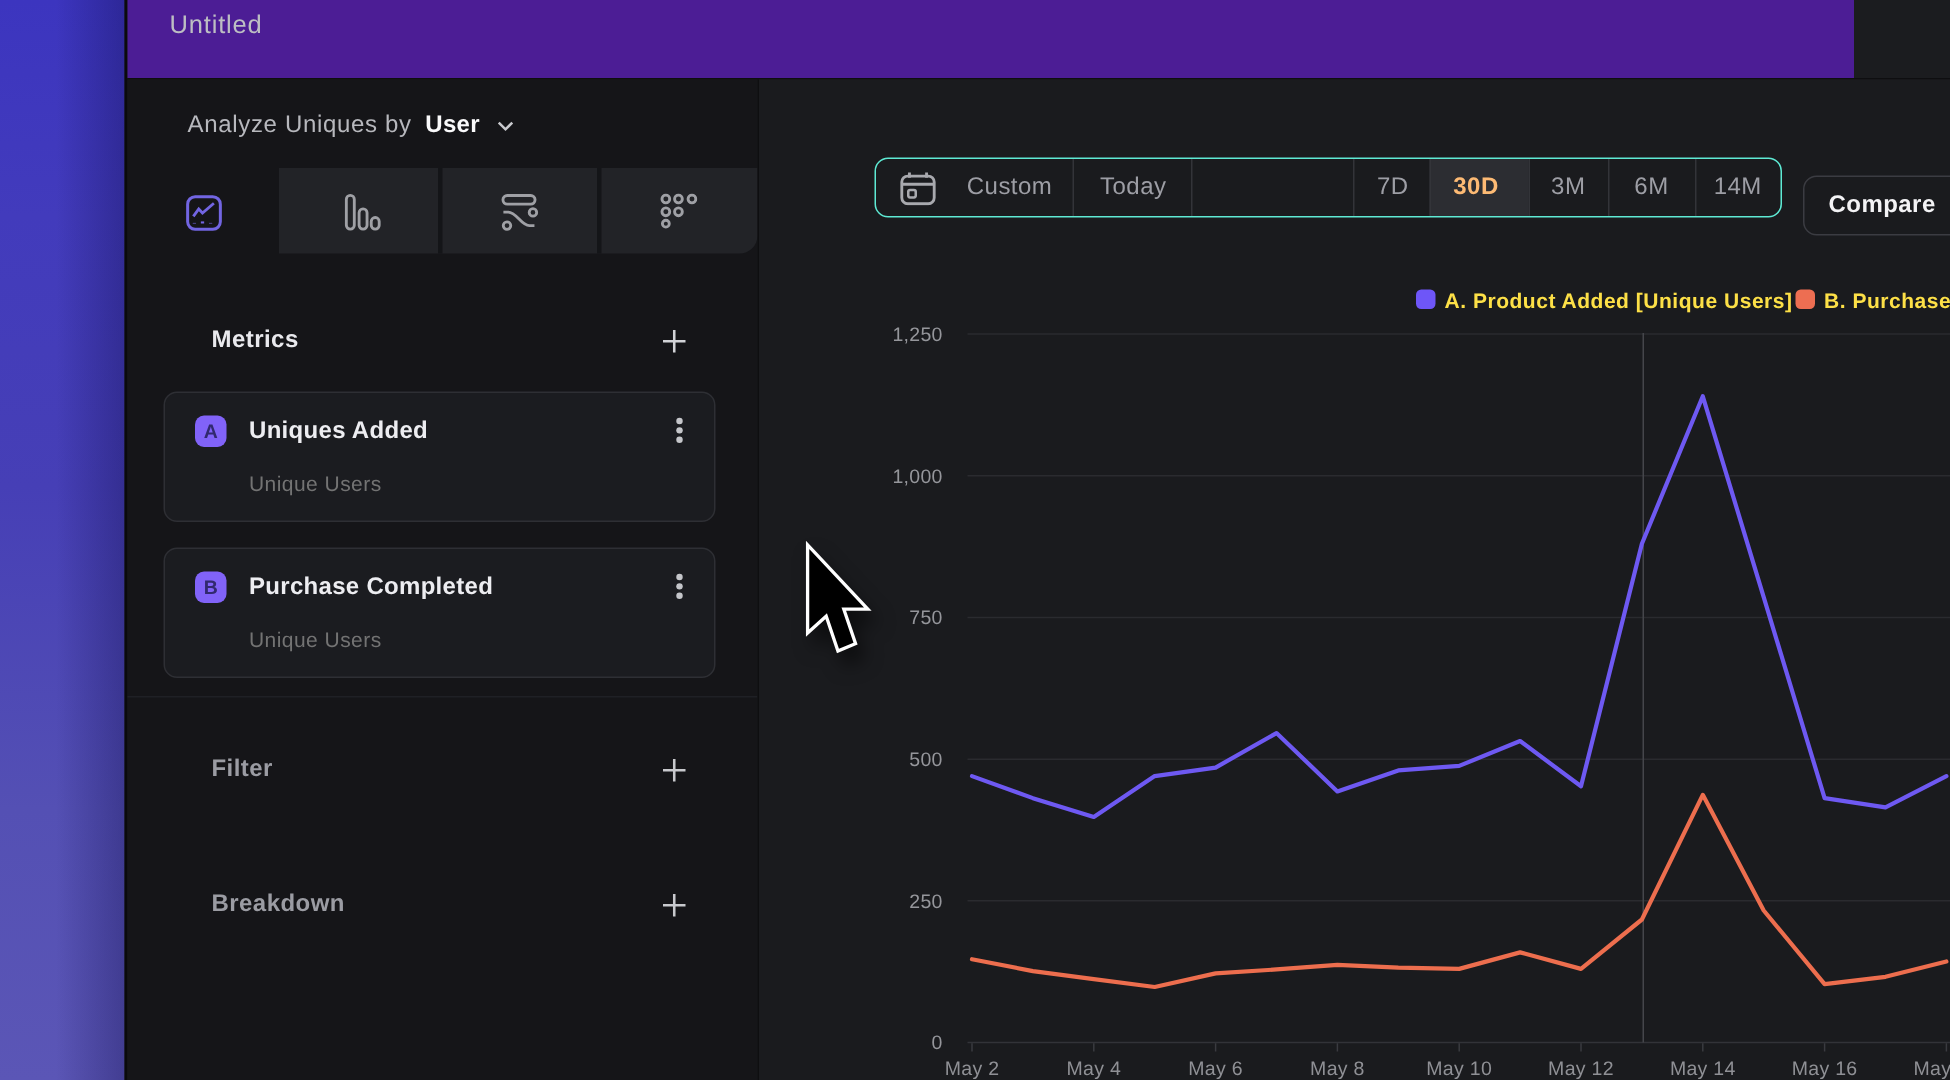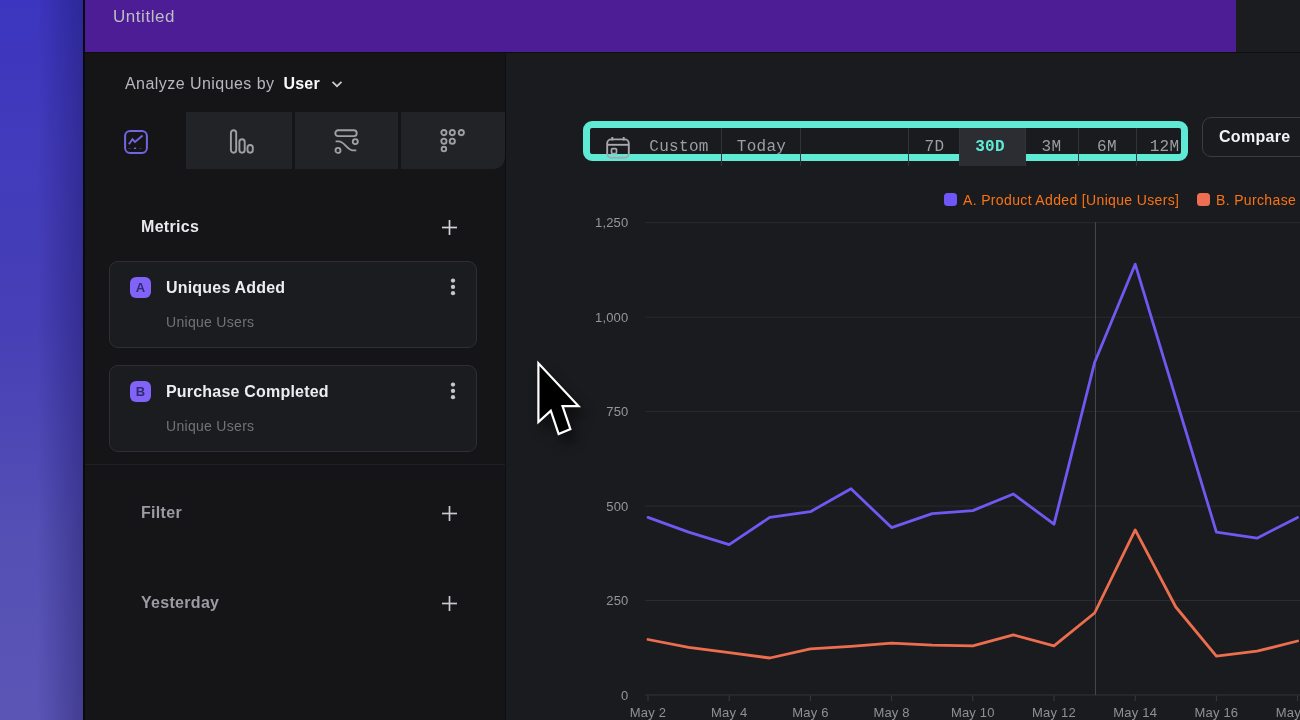--- a/index.html
+++ b/index.html
@@ -29,54 +29,54 @@
   .sechead { position:absolute; left:56px; font-size:16px; font-weight:700; letter-spacing:.3px; }
 
   .card { position:absolute; left:24px; width:368px; height:87px; background:#1b1c20;
     border:1px solid #2e2f34; border-radius:9px; }
   .badge { position:absolute; left:20px; top:15px; width:21px; height:21px; background:#8163f8;
     border-radius:6px; color:#31296f; font-weight:700; font-size:13px; text-align:center; line-height:21px; }
   .ctitle { position:absolute; left:56px; top:17px; font-size:16px; font-weight:700; letter-spacing:.2px; color:#ededf1; }
   .csub { position:absolute; left:56px; top:52px; font-size:14px; letter-spacing:.3px; color:#737373; }
 
   
-  #trange { position:absolute; left:77px; top:68px; width:605px; height:40px;
-    border:7px solid #5eead4; border-radius:9px;font-family:Liberation Mono, monospace; }
+  #trange { position:absolute; left:77px; top:52px; width:605px; height:40px;
+    border:1px solid #5eead4; border-radius:9px; }
   #trange .seg { position:absolute; top:0; height:38px; line-height:38px; text-align:center;
     font-size:16px; color:#9d9ea5; letter-spacing:.3px; }
   #trange .sep { position:absolute; top:0; width:1px; height:38px; background:#333439; }
   #sel30 { position:absolute; left:369px; top:0; width:66px; height:38px; background:#2c2d32; }
   #compare { position:absolute; left:696px; top:64px; width:112px; height:40px;
     border:1px solid #3b3c42; border-radius:9px; color:#f3f3f5; font-weight:700; font-size:16px;
     line-height:38px; padding-left:16px; letter-spacing:.3px; }
 
   
   .lgsw { position:absolute; width:12.5px; height:12.5px; border-radius:3.5px; top:140px; }
-  .lgtx { position:absolute; top:139px; font-size:14px; letter-spacing:.35px; color:#f97316; white-space:nowrap; }
+  .lgtx { position:absolute; top:139px; font-size:14px; letter-spacing:.35px; color:#fde047; white-space:nowrap;font-weight:bold; }
 
   svg text { font-family:"Liberation Sans", sans-serif; }
 </style>
 </head>
 <body>
 <div class="abs" id="strip"></div>
 <div class="abs" id="stripline"></div>
 <div class="abs" id="topbar">
     <div class="title">Untitled</div>
   </div>
 <div class="abs" id="hline"></div>
 <div class="abs" id="chartarea">
   <div id="trange">
     <div class="seg" style="left:46px;width:86px;">Custom</div>
     <div class="seg" style="left:132px;width:79px;text-align:center;">Today</div>
     <div class="seg" style="left:319px;width:51px;">7D</div>
     <div id="sel30"></div>
-    <div class="seg" style="left:369px;width:62px;color:#5eead4;font-weight:700;">30D</div>
+    <div class="seg" style="left:369px;width:62px;color:#fdba74;font-weight:700;">30D</div>
     <div class="seg" style="left:435px;width:53px;">3M</div>
     <div class="seg" style="left:488px;width:58px;">6M</div>
-    <div class="seg" style="left:546px;width:57px;">12M</div>
+    <div class="seg" style="left:546px;width:57px;">14M</div>
     <div class="sep" style="left:131px;"></div>
     <div class="sep" style="left:210px;"></div>
     <div class="sep" style="left:318px;"></div>
     <div class="sep" style="left:369px;"></div>
     <div class="sep" style="left:435px;"></div>
     <div class="sep" style="left:488px;"></div>
     <div class="sep" style="left:546px;"></div>
     <svg style="position:absolute;left:16px;top:8px" width="24" height="23" viewBox="0 0 24 23" fill="none" stroke="#a8a9ae" stroke-width="1.9">
       <rect x="1.2" y="3.4" width="21.6" height="18.4" rx="4"></rect>
       <line x1="1.5" y1="8.8" x2="22.5" y2="8.8"></line>
@@ -156,21 +156,21 @@
         <circle cx="3" cy="15.2" r="2.15"></circle>
     </svg>
   </div>
 
   <div class="abs" style="left:0;top:411px;width:420px;height:1px;background:#1f2025;"></div>
   <div class="sechead" style="top:451px;color:#9b9ca3;">Filter</div>
   <svg class="abs" style="left:356px;top:452px" width="17" height="17" viewBox="0 0 17 17" stroke="#c8c9cd" stroke-width="1.7">
       <line x1="8.5" y1="1" x2="8.5" y2="16"></line>
       <line x1="1" y1="8.5" x2="16" y2="8.5"></line>
     </svg>
-  <div class="sechead" style="top:541px;color:#9b9ca3;">Yesterday</div>
+  <div class="sechead" style="top:541px;color:#9b9ca3;">Breakdown</div>
   <svg class="abs" style="left:356px;top:542px" width="17" height="17" viewBox="0 0 17 17" stroke="#c8c9cd" stroke-width="1.7">
       <line x1="8.5" y1="1" x2="8.5" y2="16"></line>
       <line x1="1" y1="8.5" x2="16" y2="8.5"></line>
     </svg>
 </div>
 <div class="abs" id="vline"></div>
 
 <svg class="abs" style="left:0;top:0;" width="1300" height="720" viewBox="0 0 1300 720">
   <g stroke="#2a2b2f" stroke-width="1">
     <line x1="645" y1="222.7" x2="1300" y2="222.7"></line>

